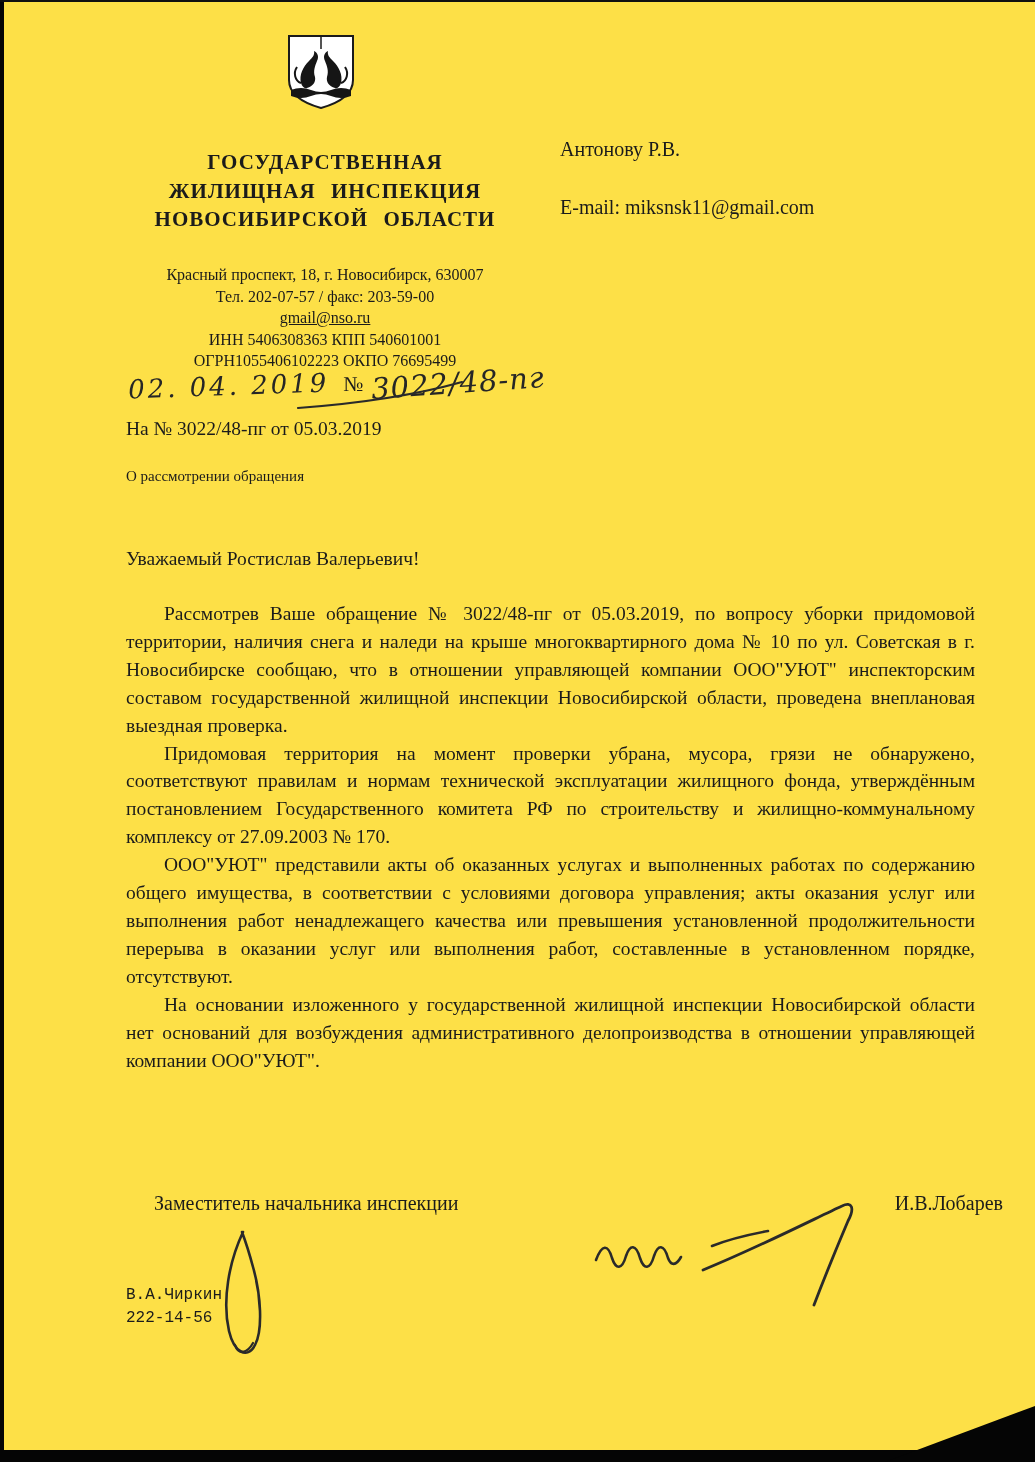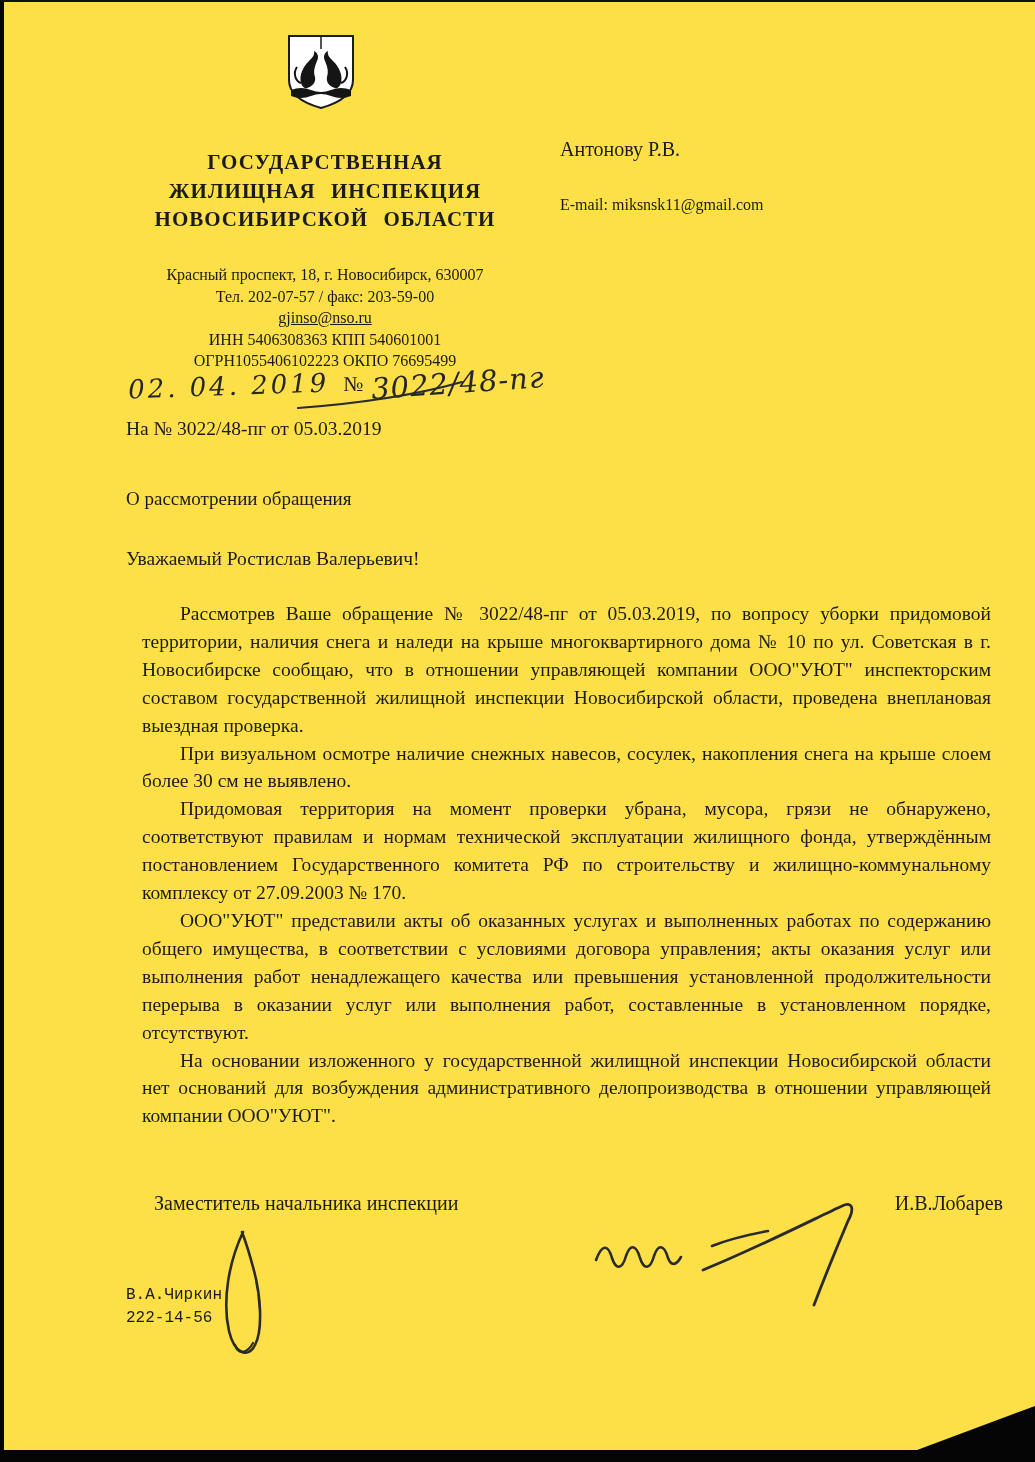--- a/index.html
+++ b/index.html
@@ -38,25 +38,25 @@
     font-family:"DejaVu Serif", serif;
     font-style:italic;
     display:inline-block;
     color:#262626;
   }
   .hw-date{font-size:26px;letter-spacing:3px;transform:rotate(-2deg);}
   .no-sign{font-size:21px;margin:0 4px 0 10px;vertical-align:4px;}
   .hw-num{font-size:29px;letter-spacing:1px;transform:rotate(-4deg);vertical-align:2px;}
   .ref-line{position:absolute;left:126px;top:418px;font-size:19.5px;}
   .recipient-name{position:absolute;left:560px;top:138px;font-size:20px;text-align:center;}
-  .recipient-email{position:absolute;left:560px;top:196px;font-size:16px;}
-  .subject{position:absolute;left:126px;top:488px;font-size:19px;}
+  .recipient-email{position:absolute;left:560px;top:196px;font-size:20px;}
+  .subject{position:absolute;left:126px;top:468px;font-size:15px;}
   .salutation{position:absolute;left:126px;top:548px;width:849px;text-align:left;font-size:19.5px;}
   .body-text{
-    position:absolute;left:142px;top:600px;width:849px;
+    position:absolute;left:126px;top:600px;width:849px;
     font-size:19.5px;line-height:27.9px;text-align:justify;
   }
   .body-text p{margin:0;text-indent:38px;}
   .sign-row{
     position:absolute;left:126px;top:1192px;width:849px;
     display:flex;justify-content:space-between;font-size:20px;margin-left:28px;
   }
   .executor{position:absolute;left:126px;top:1284px;font-size:16px;line-height:23px;font-family:Liberation Mono, monospace;}
   .ink-overlay{position:absolute;left:0;top:0;width:1035px;height:1462px;pointer-events:none;}
 </style>
@@ -87,42 +87,41 @@
 
   <div class="org-title">
     <div>ГОСУДАРСТВЕННАЯ</div>
     <div>ЖИЛИЩНАЯ ИНСПЕКЦИЯ</div>
     <div>НОВОСИБИРСКОЙ ОБЛАСТИ</div>
   </div>
 
   <div class="contact">
     <div>Красный проспект, 18, г. Новосибирск, 630007</div>
     <div>Тел. 202-07-57 / факс: 203-59-00</div>
-    <div class="email">gjinso@nso.ru</div>
+    <div class="email">gmail@nso.ru</div>
     <div>ИНН 5406308363  КПП 540601001</div>
     <div>ОГРН1055406102223 ОКПО 76695499</div>
   </div>
 
   <div class="outgoing">
     <span class="hw hw-date">02. 04. 2019</span>
     <span class="no-sign">№</span>
     <span class="hw hw-num">3022/48-пг</span>
   </div>
 
   <div class="ref-line">На № 3022/48-пг  от 05.03.2019</div>
 
   <div class="recipient-name">Антонову Р.В.</div>
   <div class="recipient-email">E-mail: miksnsk11@gmail.com</div>
 
   <div class="subject">О рассмотрении обращения</div>
   <div class="salutation">Уважаемый Ростислав Валерьевич!</div>
 
   <div class="body-text">
     <p>Рассмотрев Ваше обращение № 3022/48-пг  от 05.03.2019, по вопросу  уборки придомовой территории, наличия снега и наледи на крыше многоквартирного дома № 10 по ул. Советская в г. Новосибирске сообщаю, что в отношении управляющей компании ООО"УЮТ" инспекторским составом государственной жилищной инспекции Новосибирской области, проведена внеплановая выездная проверка.</p>
-    <p>При визуальном осмотре наличие снежных навесов, сосулек, накопления снега на крыше слоем более 30 см не выявлено.</p>
     <p>Придомовая территория на момент проверки убрана, мусора, грязи  не обнаружено, соответствуют правилам и нормам технической эксплуатации жилищного фонда, утверждённым постановлением Государственного комитета РФ по строительству и жилищно-коммунальному комплексу от 27.09.2003 № 170.</p>
     <p>ООО"УЮТ" представили акты об оказанных услугах и выполненных работах по содержанию общего имущества, в соответствии с условиями договора управления; акты оказания  услуг или выполнения работ ненадлежащего качества или превышения установленной продолжительности перерыва в оказании услуг или выполнения работ, составленные в установленном порядке, отсутствуют.</p>
     <p>На основании изложенного у государственной жилищной инспекции Новосибирской области нет оснований для возбуждения административного делопроизводства в отношении управляющей компании ООО"УЮТ".</p>
   </div>
 
   <div class="sign-row">
     <span>Заместитель  начальника  инспекции</span>
     <span>И.В.Лобарев</span>
   </div>
 

